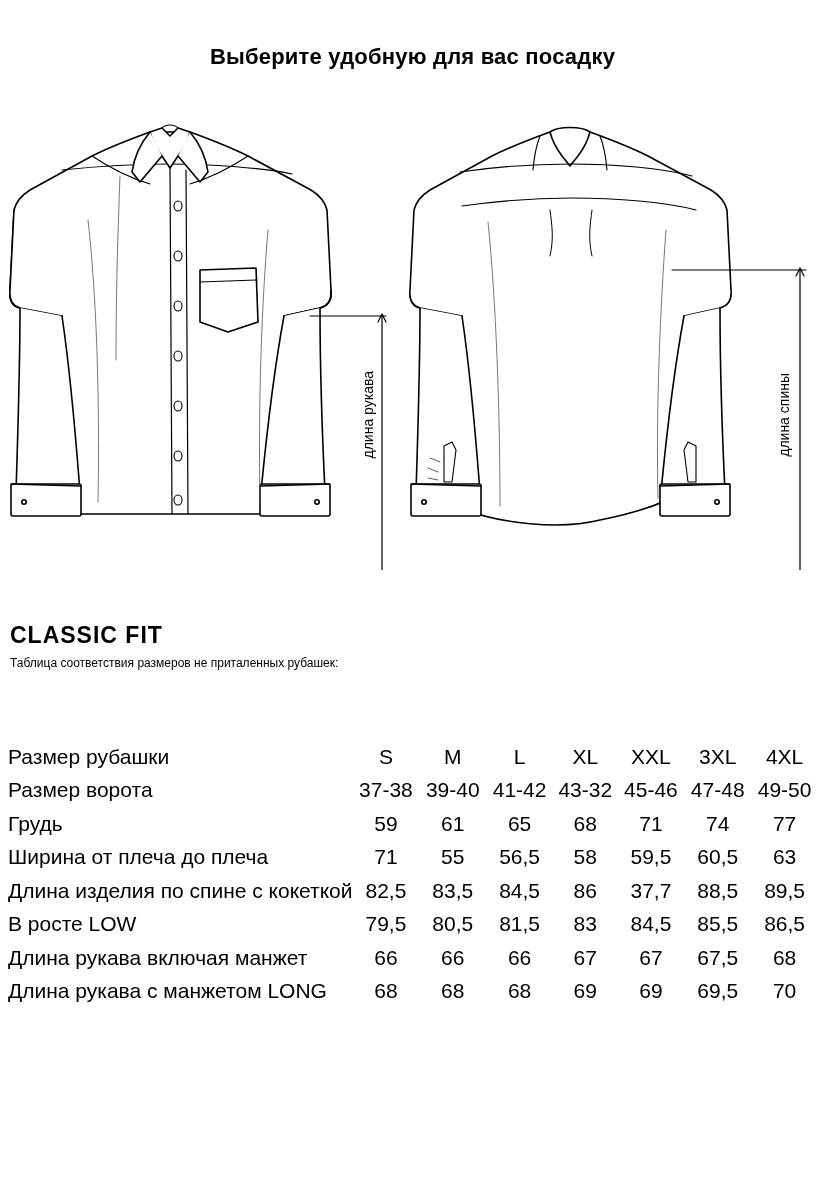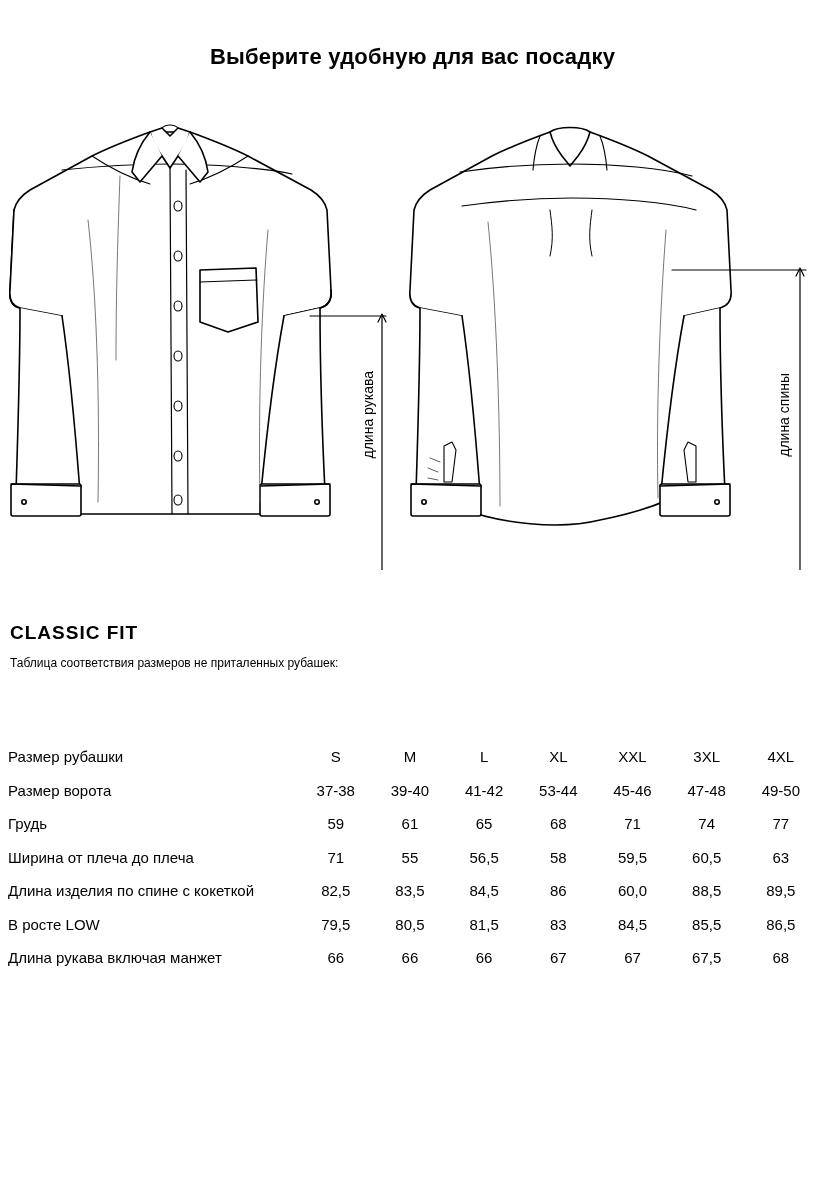--- a/index.html
+++ b/index.html
@@ -35,37 +35,37 @@
     position: absolute;
     top: 110px;
     left: 0;
     width: 825px;
     height: 460px;
   }
   .section-heading {
     position: absolute;
     left: 10px;
     top: 622px;
-    font-size: 19px;
+    font-size: 23px;
     font-weight: bold;
     letter-spacing: 1px;
   }
   .section-sub {
     position: absolute;
     left: 10px;
     top: 656px;
     font-size: 12px;
   }
   table.sizes {
     position: absolute;
     left: 8px;
     top: 740px;
     width: 810px;
     border-collapse: collapse;
-    font-size: 15px;
+    font-size: 21px;
   }
   table.sizes th, table.sizes td {
     padding: 0;
     height: 33.5px;
     font-weight: normal;
     vertical-align: middle;
   }
   table.sizes th.rowlabel, table.sizes td.rowlabel {
     text-align: left;
     width: 290px;
@@ -269,21 +269,21 @@
         <th class="val">3XL</th>
         <th class="val">4XL</th>
       </tr>
     </thead>
     <tbody>
       <tr>
         <td class="rowlabel">Размер ворота</td>
         <td class="val">37-38</td>
         <td class="val">39-40</td>
         <td class="val">41-42</td>
-        <td class="val">53-44</td>
+        <td class="val">43-32</td>
         <td class="val">45-46</td>
         <td class="val">47-48</td>
         <td class="val">49-50</td>
       </tr>
       <tr>
         <td class="rowlabel">Грудь</td>
         <td class="val">59</td>
         <td class="val">61</td>
         <td class="val">65</td>
         <td class="val">68</td>
@@ -300,21 +300,21 @@
         <td class="val">59,5</td>
         <td class="val">60,5</td>
         <td class="val">63</td>
       </tr>
       <tr>
         <td class="rowlabel">Длина изделия по спине с кокеткой</td>
         <td class="val">82,5</td>
         <td class="val">83,5</td>
         <td class="val">84,5</td>
         <td class="val">86</td>
-        <td class="val">60,0</td>
+        <td class="val">37,7</td>
         <td class="val">88,5</td>
         <td class="val">89,5</td>
       </tr>
       <tr>
         <td class="rowlabel">В росте LOW</td>
         <td class="val">79,5</td>
         <td class="val">80,5</td>
         <td class="val">81,5</td>
         <td class="val">83</td>
         <td class="val">84,5</td>
@@ -324,16 +324,26 @@
       <tr>
         <td class="rowlabel">Длина рукава включая манжет</td>
         <td class="val">66</td>
         <td class="val">66</td>
         <td class="val">66</td>
         <td class="val">67</td>
         <td class="val">67</td>
         <td class="val">67,5</td>
         <td class="val">68</td>
       </tr>
+      <tr>
+        <td class="rowlabel">Длина рукава с манжетом LONG</td>
+        <td class="val">68</td>
+        <td class="val">68</td>
+        <td class="val">68</td>
+        <td class="val">69</td>
+        <td class="val">69</td>
+        <td class="val">69,5</td>
+        <td class="val">70</td>
+      </tr>
     </tbody>
   </table>
 
 </div>
 
 </body></html>

